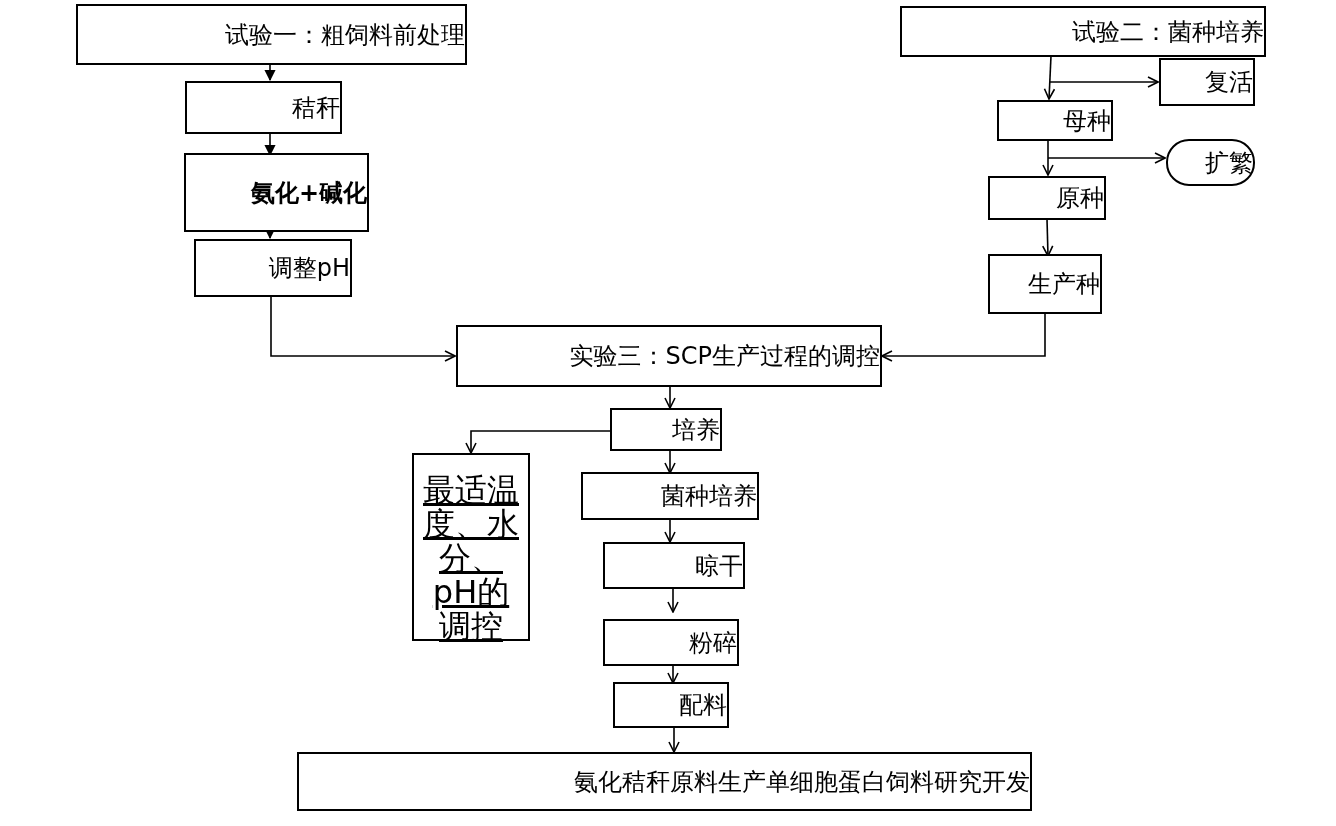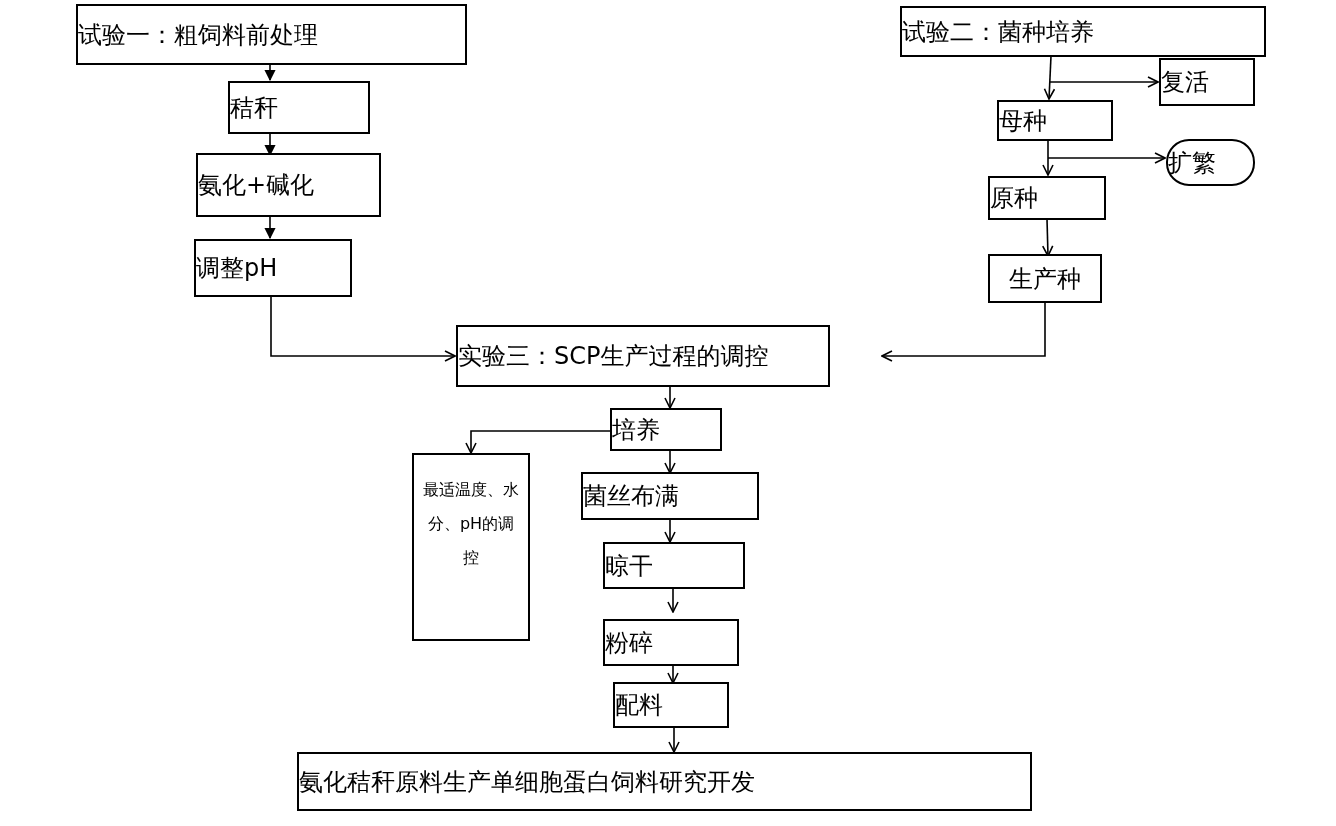--- a/index.html
+++ b/index.html
@@ -1,22 +1,22 @@
 <!DOCTYPE html>
 <html><head>
 <meta charset="utf-8">
 <style>
   html, body { margin:0; padding:0; background:#ffffff; }
   body { width:1336px; height:826px; position:relative; overflow:hidden;
          font-family:"DejaVu Sans","Liberation Sans",sans-serif; color:#000; }
   .box { position:absolute; box-sizing:border-box; border:2px solid #000; background:#fff;
-         display:flex; align-items:center; justify-content:flex-start; font-size:24px; line-height:1; white-space:nowrap; }
+         display:flex; align-items:center; justify-content:flex-end; font-size:24px; line-height:1; white-space:nowrap; }
   .box span { display:block; }
   .vbox { align-items:flex-start; justify-content:center; padding-top:18px; }
-  .vbox span { white-space:normal; width:96px; font-size:16px; line-height:34px; text-align:center; }
+  .vbox span { white-space:normal; width:96px; font-size:32px; line-height:34px; text-align:center;text-decoration:underline; }
   svg#edges { position:absolute; left:0; top:0; }
 </style>
 </head>
 <body>
 
 <svg id="edges" width="1336" height="826">
   <defs>
     <marker id="tri" viewBox="0 0 10 10" refX="9" refY="5" markerWidth="7" markerHeight="7" orient="auto">
       <path d="M0,0 L10,5 L0,10 z" fill="#000"></path>
     </marker>
@@ -44,24 +44,24 @@
     <line x1="670" y1="520" x2="670" y2="542" marker-end="url(#open)"></line>
     <line x1="673" y1="588" x2="673" y2="612" marker-end="url(#open)"></line>
     <line x1="673" y1="657" x2="673" y2="683" marker-end="url(#open)"></line>
     <line x1="674" y1="727" x2="674" y2="752" marker-end="url(#open)"></line>
   </g>
 </svg>
 
 <div class="box" style="left:76px;top:4px;width:391px;height:61px;">
   <span>试验一：粗饲料前处理</span>
 </div>
-<div class="box" style="left:185px;top:81px;width:142px;height:53px;margin-left:43px;">
+<div class="box" style="left:185px;top:81px;width:157px;height:53px;">
   <span>秸秆</span>
 </div>
-<div class="box" style="left:196px;top:153px;width:185px;height:64px;">
+<div class="box" style="left:184px;top:153px;width:185px;height:79px;font-weight:bold;">
   <span>氨化+碱化</span>
 </div>
 <div class="box" style="left:194px;top:239px;width:158px;height:58px;">
   <span>调整pH</span>
 </div>
 
 <div class="box" style="left:900px;top:6px;width:366px;height:51px;">
   <span>试验二：菌种培养</span>
 </div>
 <div class="box" style="left:1159px;top:58px;width:96px;height:48px;font-family:Liberation Serif, serif;">
@@ -69,35 +69,35 @@
 </div>
 <div class="box" style="left:990px;top:100px;width:116px;height:41px;margin-left:7px;">
   <span>母种</span>
 </div>
 <div class="box" style="left:1166px;top:139px;width:89px;height:47px;border-radius:23px;">
   <span>扩繁</span>
 </div>
 <div class="box" style="left:988px;top:176px;width:118px;height:44px;">
   <span>原种</span>
 </div>
-<div class="box" style="left:988px;top:254px;width:114px;height:49px;padding-left:19px;">
+<div class="box" style="left:988px;top:254px;width:114px;height:60px;padding-left:19px;">
   <span>生产种</span>
 </div>
 
-<div class="box" style="left:456px;top:325px;width:374px;height:62px;">
+<div class="box" style="left:456px;top:325px;width:426px;height:62px;">
   <span>实验三：SCP生产过程的调控</span>
 </div>
 <div class="box" style="left:594px;top:408px;width:112px;height:43px;margin-left:16px;">
   <span>培养</span>
 </div>
 <div class="box vbox" style="left:412px;top:453px;width:118px;height:188px;">
   <span>最适温度、水分、pH的调控</span>
 </div>
 <div class="box" style="left:581px;top:472px;width:178px;height:48px;">
-  <span>菌丝布满</span>
+  <span>菌种培养</span>
 </div>
 <div class="box" style="left:603px;top:542px;width:142px;height:47px;">
   <span>晾干</span>
 </div>
 <div class="box" style="left:603px;top:611px;width:136px;height:47px;margin-top:8px;">
   <span>粉碎</span>
 </div>
 <div class="box" style="left:613px;top:682px;width:116px;height:46px;">
   <span>配料</span>
 </div>

